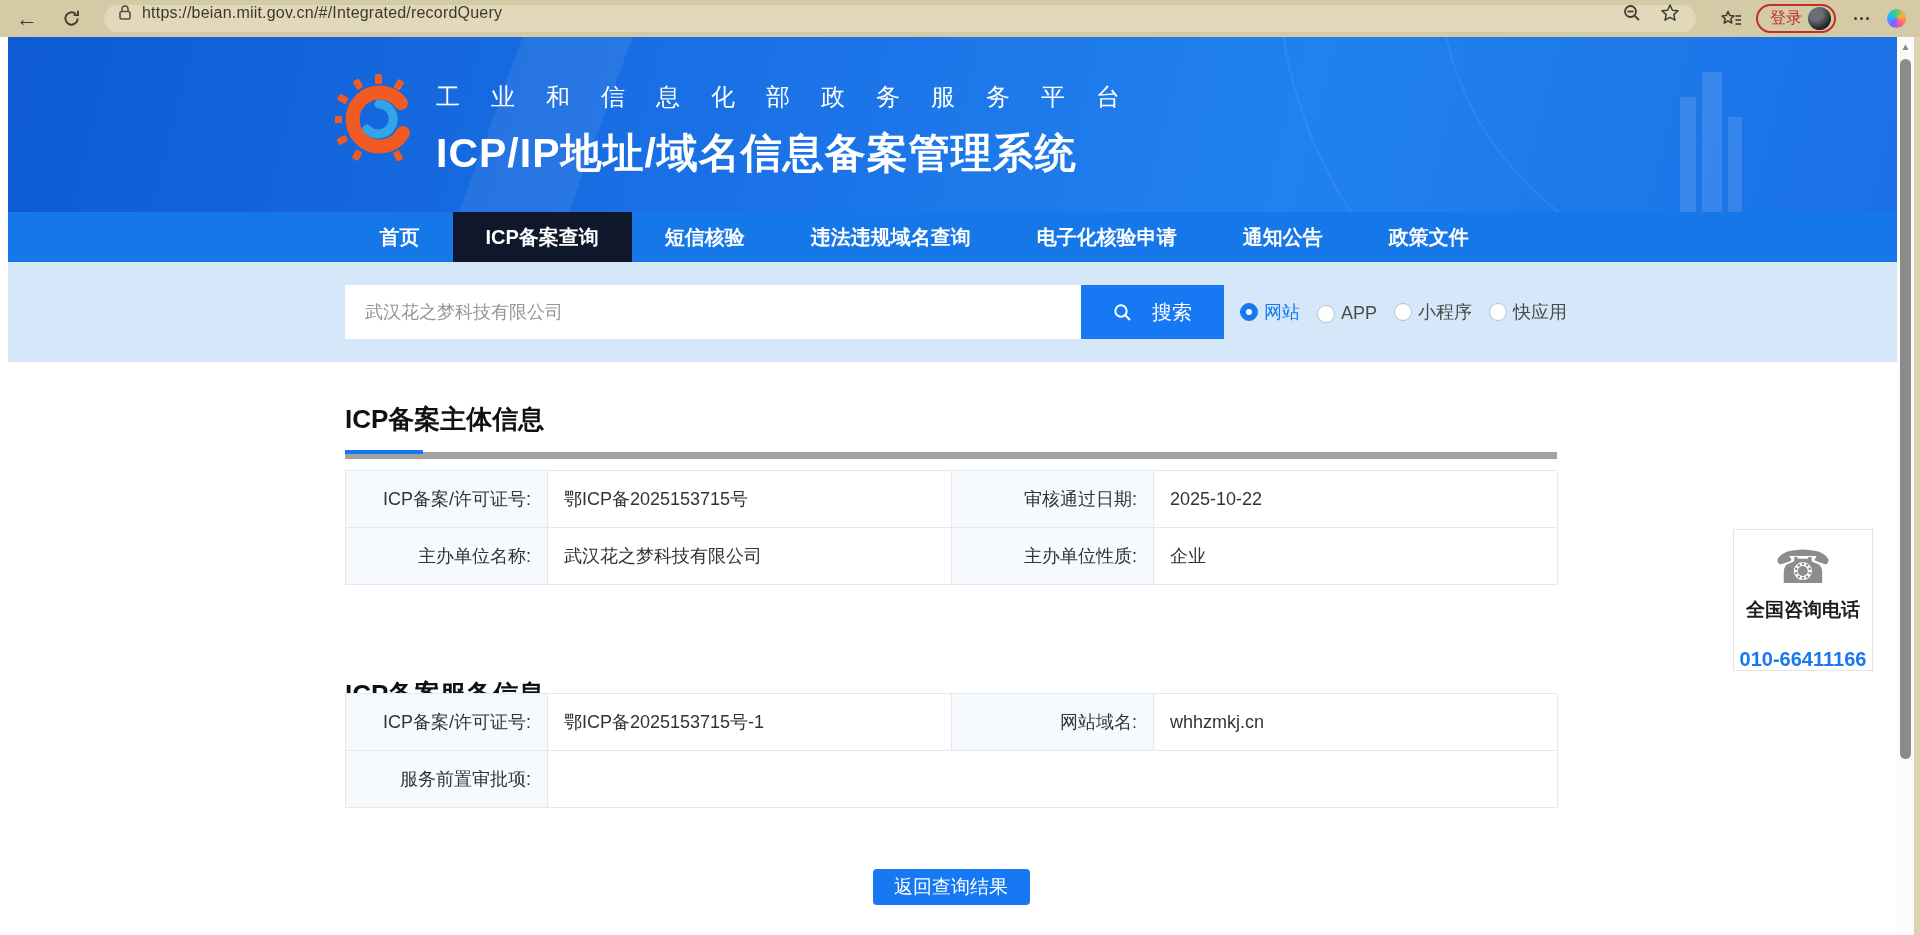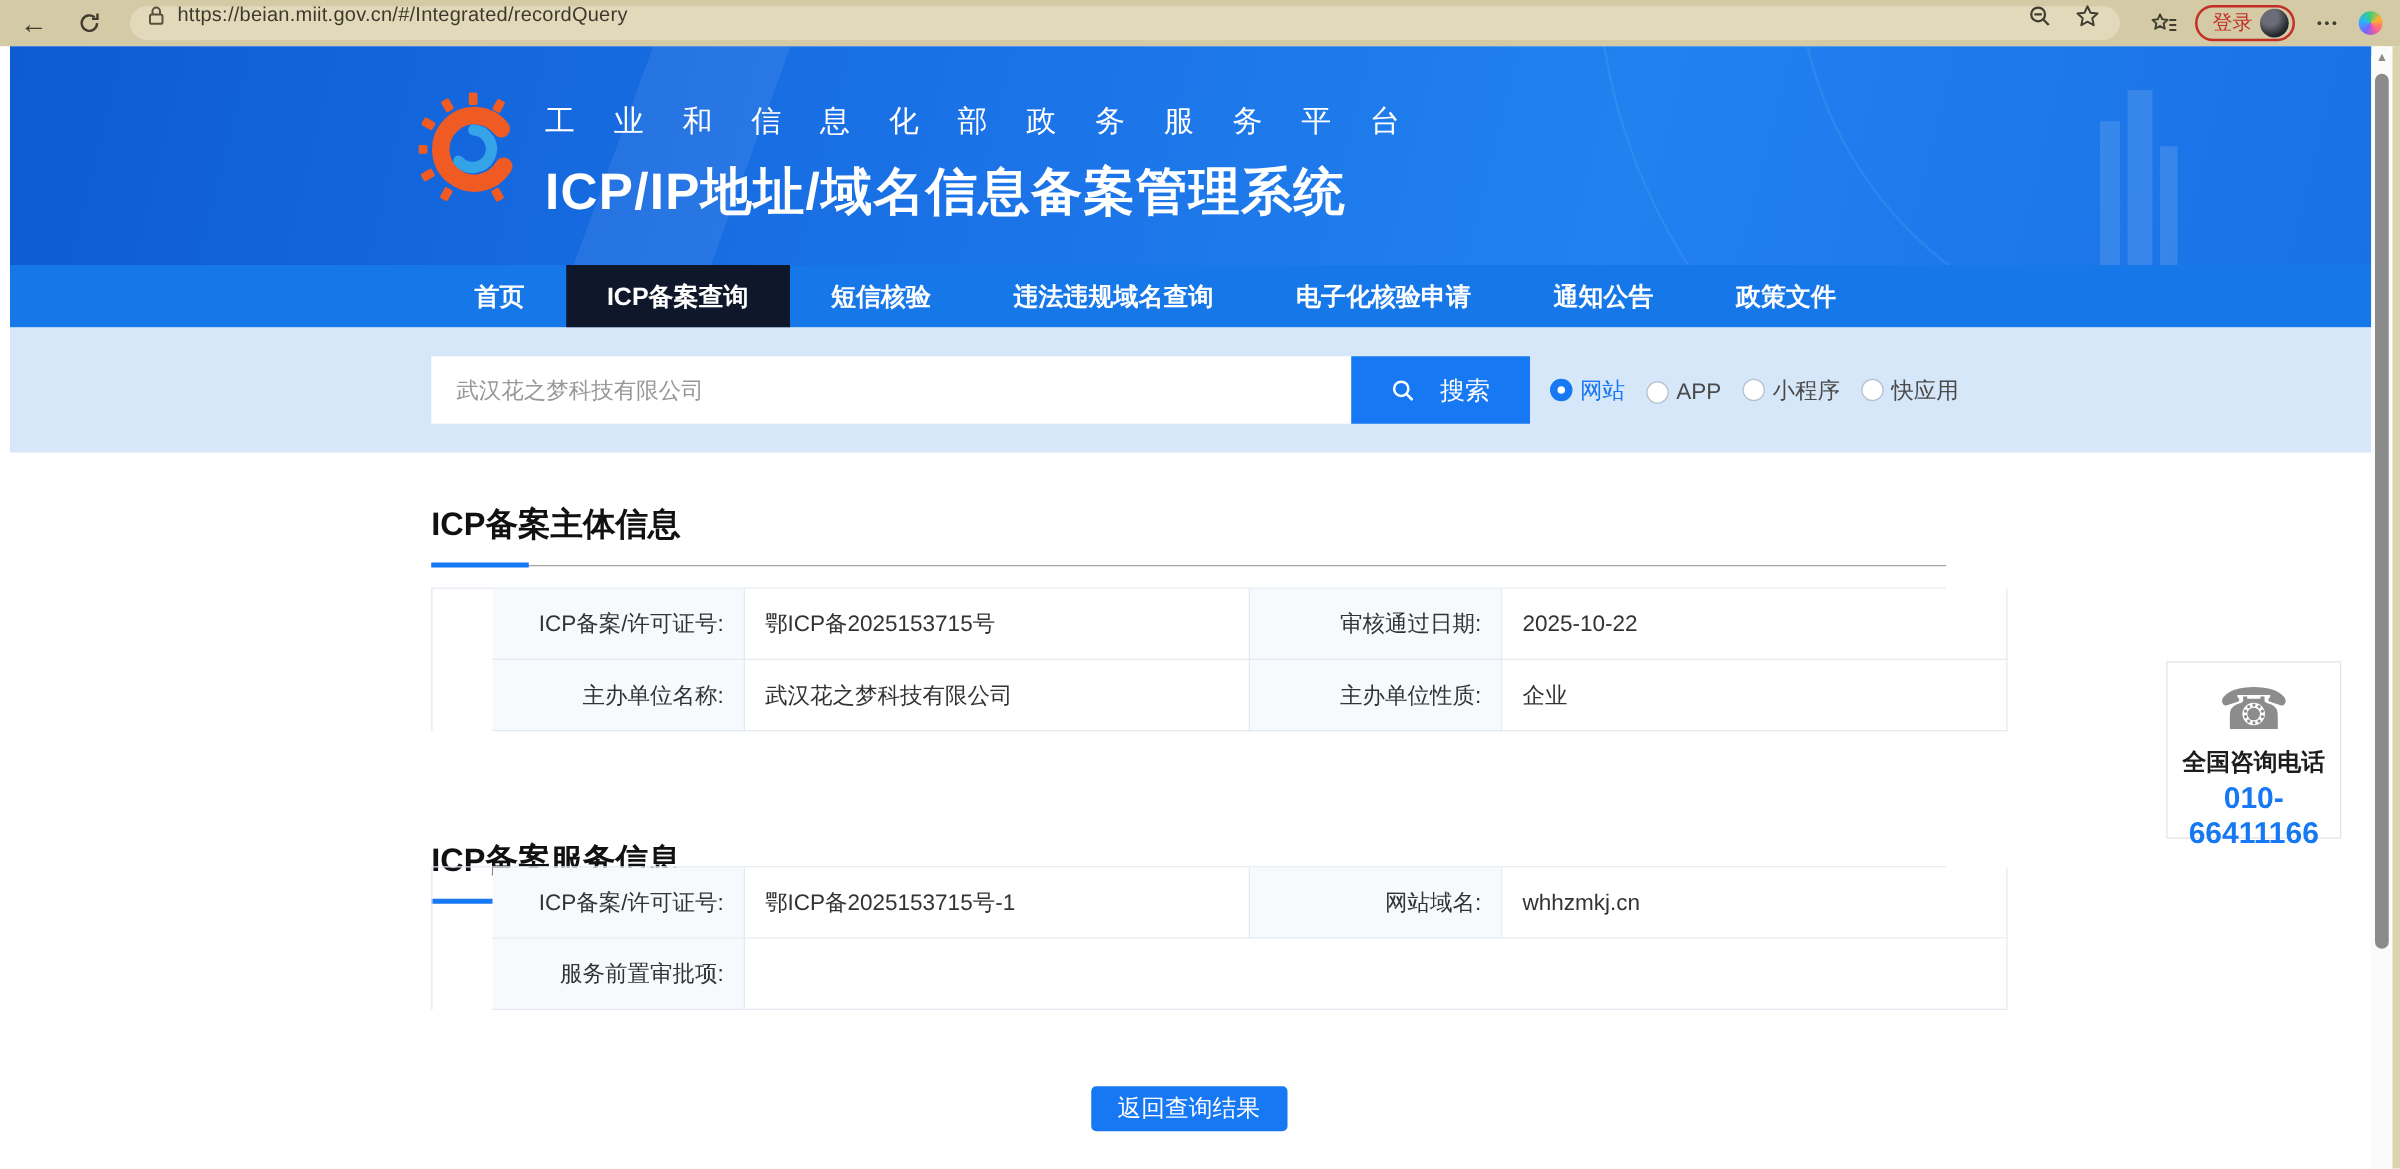--- a/index.html
+++ b/index.html
@@ -85,45 +85,45 @@
   .radio-group { display: flex; align-items: flex-end; margin-left: 16px; gap: 17px; }
   .radio-opt { display: flex; align-items: center; gap: 6px; cursor: pointer; font-size: 18px; color: #4a4a4a; }
   .radio-circle { width: 18px; height: 18px; border-radius: 50%; background: #fff; border: 1px solid #b6c2cf; position: relative; }
   .radio-opt.selected .radio-circle { background: #1678f2; border-color: #1678f2; }
   .radio-opt.selected .radio-circle::after { content: ""; position: absolute; left: 5px; top: 5px; width: 6px; height: 6px; border-radius: 50%; background: #fff; }
   .radio-opt.selected span { color: #1678f2; }
 
   
   .container { position: absolute; left: 337px; width: 1212px; }
   .sec-head { position: relative; font-size: 26px; font-weight: 700; color: #111;
-    padding-bottom: 15px; border-bottom: 1px solid #a3a3a3; }
+    padding-bottom: 15px; border-bottom: 7px solid #a3a3a3; }
   .sec-head::after { content: ""; position: absolute; left: 0; bottom: -2px; width: 78px; height: 4px; background: #1678f2; }
   .head1 { top: 365px; }
   .head2 { top: 583px; }
 
   .grid { display: grid; grid-template-columns: 202px 404px 202px 404px;
-    border-top: 1px solid #e4e9f1; border-left: 1px solid #e4e9f1; padding-left: 48px; }
+    border-top: 1px solid #e4e9f1; border-left: 1px solid #e4e9f1; }
   .table1 { top: 433px; }
   .table2 { top: 656px; }
   .cell { height: 57px; display: flex; align-items: center; font-size: 18px; color: #333;
     border-right: 1px solid #e4e9f1; border-bottom: 1px solid #e4e9f1; background: #fff; }
   .cell.lbl { background: #f7fafc; justify-content: flex-end; padding-right: 16px; text-align: right; }
   .cell.val { padding-left: 16px; }
   .cell.span3 { grid-column: 2 / 5; }
 
   .btn-row { top: 832px; display: flex; justify-content: center; }
   .back-btn { width: 157px; height: 36px; background: #1678f2; color: #fff; border: none;
     border-radius: 4px; font-size: 19px; font-family: inherit; cursor: pointer; }
 
   
   .phone-box { position: absolute; left: 1725px; top: 492px; width: 140px; height: 142px;
     background: #fff; border: 1px solid #e3e3e3; text-align: center; }
   .phone-ico { font-size: 46px; line-height: 1.1; color: #8c8c8c; margin-top: 12px; }
   .phone-label { font-size: 19px; font-weight: 700; color: #1d1d1d; margin-top: 4px; }
-  .phone-number { font-size: 24px; font-weight: 700; color: #1678f2; margin-top: 2px; }
+  .phone-number { font-size: 20px; font-weight: 700; color: #1678f2; margin-top: 25px; }
 </style>
 </head>
 <body>
 
 <div class="chrome">
   <div class="nav-ico back-ico">←</div>
   <div class="nav-ico reload-ico">
     <svg width="19" height="19" viewBox="0 0 20 20">
         <path d="M16.5 10a6.5 6.5 0 1 1-2.1-4.8" fill="none" stroke="#3f3c30" stroke-width="2"></path>
         <path d="M16.8 1.8v4.6h-4.6" fill="none" stroke="#3f3c30" stroke-width="2"></path>

